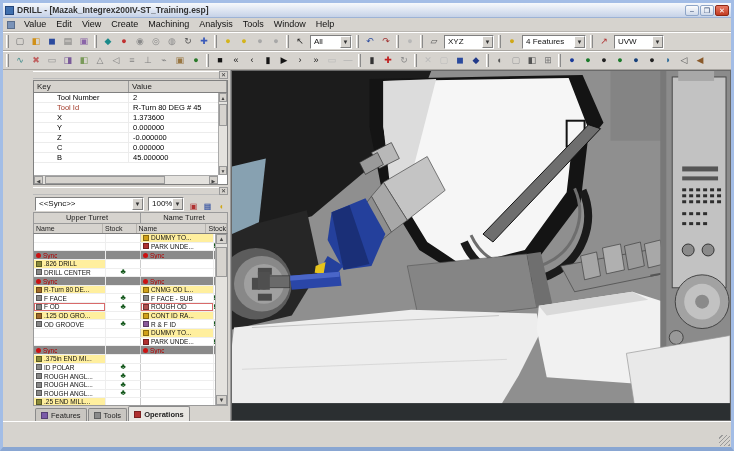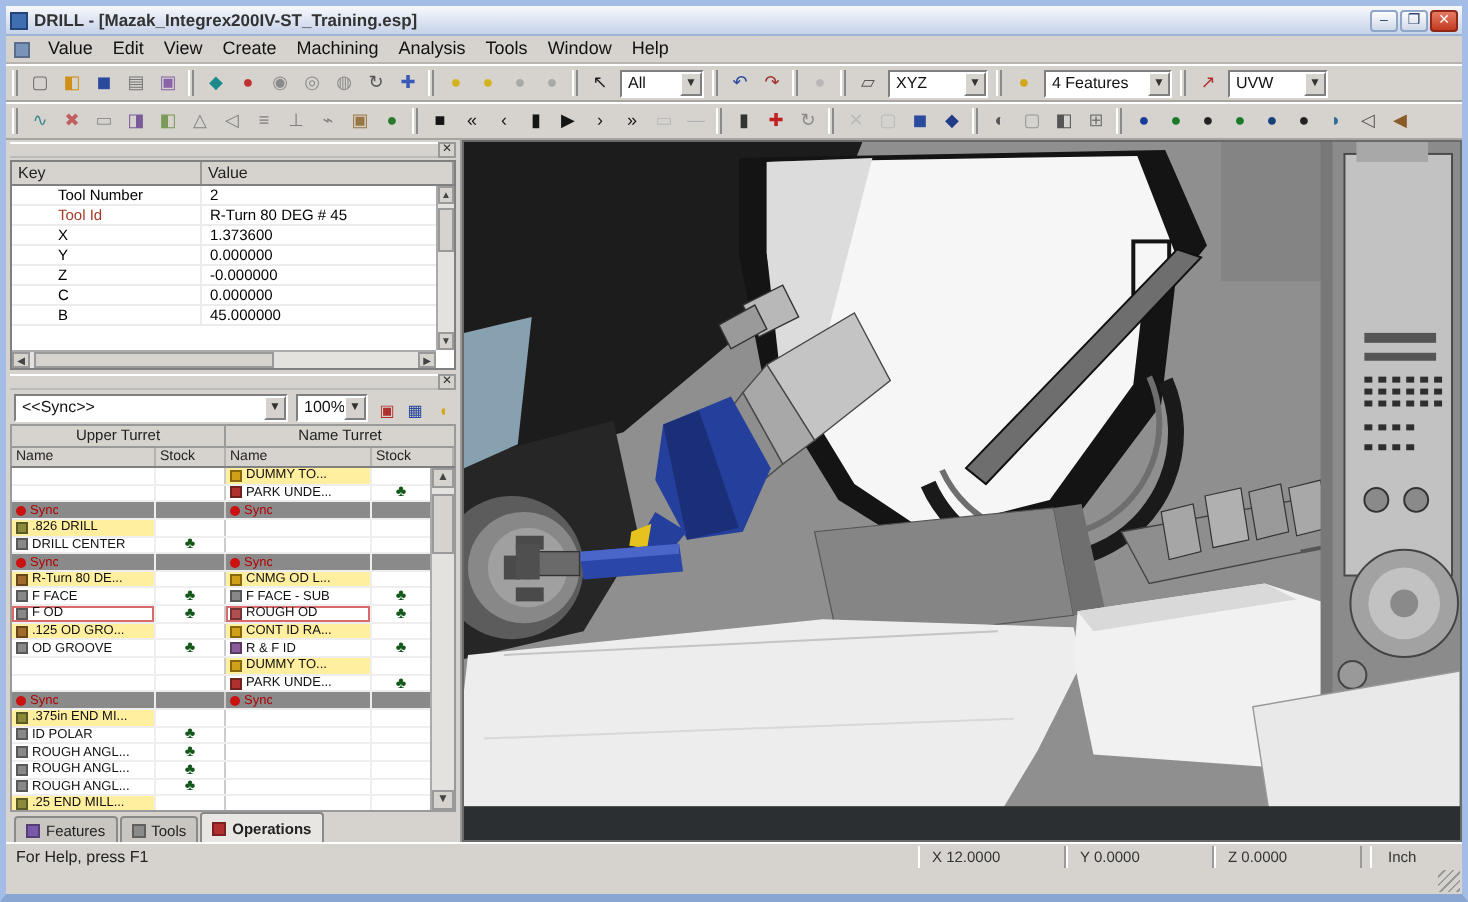--- a/index.html
+++ b/index.html
@@ -27,21 +27,21 @@
   .handle{width:3px;height:13px;border-left:1px solid #fff;border-right:1px solid #8a8a8a;margin:0 3px 0 2px;}
   .tbi{width:16px;height:15px;display:inline-flex;align-items:center;justify-content:center;
        font-size:9px;line-height:15px;}
   .combo{display:inline-flex;height:14px;background:#fff;border:1px solid;margin:0 2px;
      border-color:#808080 #fff #fff #808080;align-items:center;}
   .combo .cval{font-size:8px;padding:0 3px;flex:1;color:#111;white-space:nowrap;overflow:hidden;}
   .combo .cbtn{width:11px;height:12px;background:#d6d3ce;border:1px solid;border-color:#fff #808080 #808080 #fff;
      font-size:6px;line-height:10px;text-align:center;color:#333;}
   
   .main{display:flex;height:351px;}
-  .left{width:228px;display:flex;flex-direction:column;border-right:1px solid #9a9a9a;background:#d6d3ce;}
+  .left{width:228px;display:flex;flex-direction:column;border-right:1px solid #9a9a9a;background:#d6d3ce;padding-left:28px;}
   .dockbar{height:8px;display:flex;justify-content:flex-end;align-items:center;
      border-top:1px solid #fff;margin:1px 2px 0 2px;border-bottom:1px solid #bbb;}
   .dockx{width:9px;height:8px;font-size:6px;line-height:7px;text-align:center;color:#333;
      background:#d6d3ce;border:1px solid #999;}
   
   .kv-panel{height:116px;display:flex;flex-direction:column;}
   .kv-grid{flex:1;margin:1px 2px;background:#fff;border:1px solid #808080;position:relative;overflow:hidden;}
   .kv-hdr{display:flex;height:12px;background:#d6d3ce;border-bottom:1px solid #808080;}
   .kv-hdr div{font-size:8px;color:#222;padding:1px 3px;border-right:1px solid #9a9a9a;}
   .kv-key{width:95px;}.kv-val{flex:1;}
@@ -718,24 +718,15 @@
         <circle cx="472" cy="232" r="18" fill="#c2c2c2"></circle>
         <circle cx="472" cy="232" r="7" fill="#8a8a8a"></circle>
         <circle cx="446" cy="268" r="7" fill="#999999" stroke="#444" stroke-width="1"></circle>
         <polygon points="396,284 500,266 500,336 404,336" fill="#e9e9e9" stroke="#999" stroke-width="0.7"></polygon>
         <rect x="0" y="334" width="500" height="17" fill="#2b2f31"></rect>
       </svg>
     </div>
   </div>
 
   <div class="status">
-    <div class="srow">
-      <div class="ltext">For Help, press F1</div>
-      <div class="coords" id="coords">
-          <span class="coord">X 12.0000</span>
-          <span class="coord">Y 0.0000</span>
-          <span class="coord">Z 0.0000</span>
-        </div>
-      <div class="units">Inch</div>
-    </div>
     <div class="grip"></div>
   </div>
 </div>
 
 </body></html>

